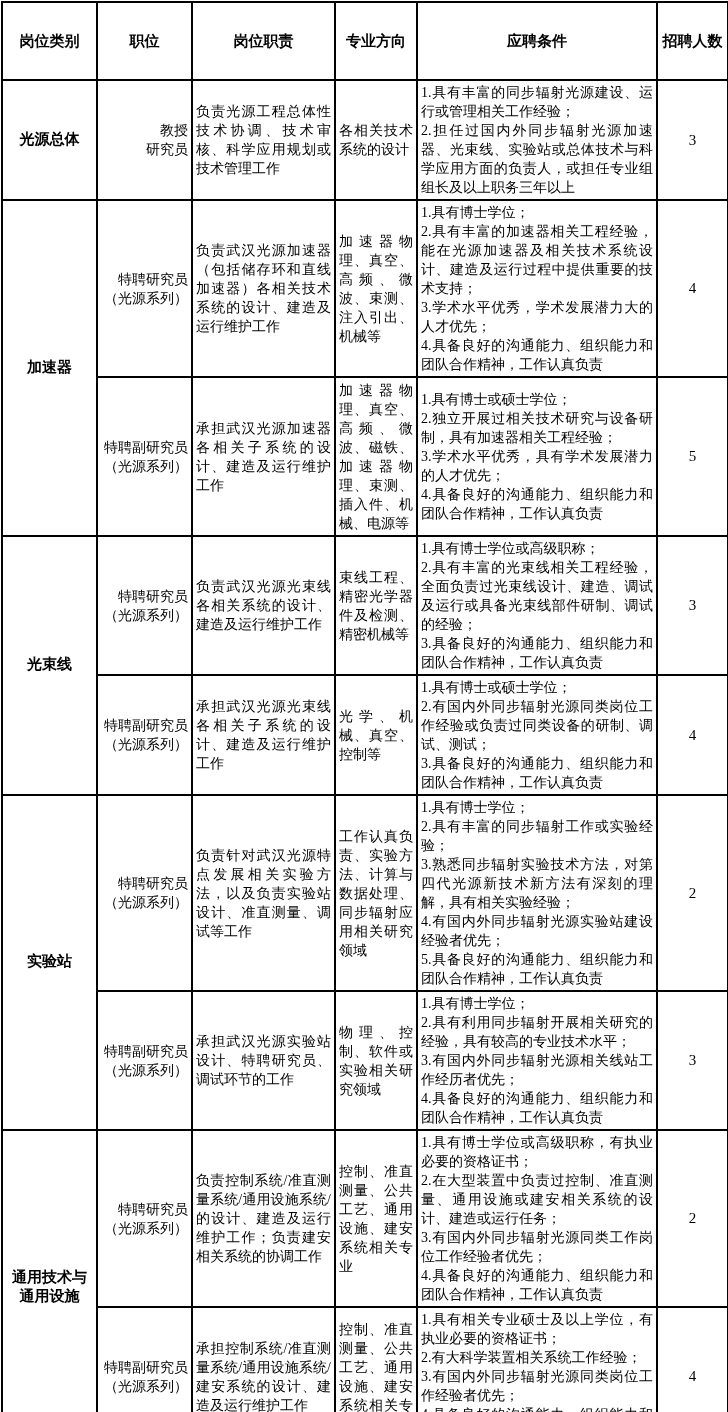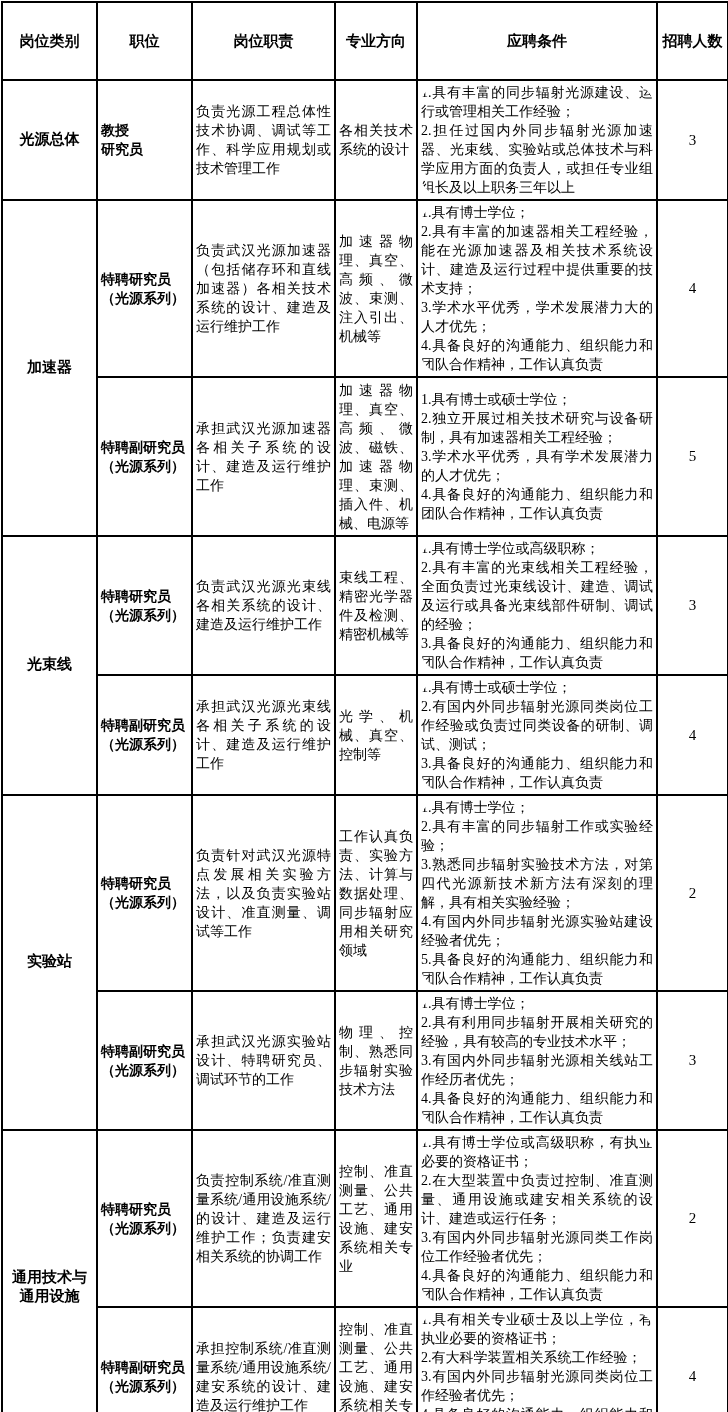--- a/index.html
+++ b/index.html
@@ -32,24 +32,24 @@
     font-size: 15px;
     text-align: center;
   }
   td.category {
     font-weight: bold;
     text-align: center;
     font-size: 15px;
     white-space: pre-line;
     font-family: Liberation Mono, monospace;
   }
-  td.position { text-align: left; white-space: pre-line; font-weight: bold; }
+  td.position { text-align: right; white-space: pre-line; }
   td.duty   { text-align: justify; }
   td.major  { text-align: justify; }
-  td.conditions { text-align: justify; white-space: pre-line; border-radius: 30px; }
+  td.conditions { text-align: justify; white-space: pre-line; }
   td.count  { text-align: center; font-size: 15px; }
 </style>
 </head>
 <body>
 
 <div class="page">
   <table class="recruit">
     <colgroup>
       <col style="width:95px">
         <col style="width:95px">
@@ -67,21 +67,21 @@
         <th>应聘条件</th>
         <th>招聘人数</th>
       </tr>
     </thead>
     <tbody>
 
       <tr style="height:116px">
         <td class="category">光源总体</td>
         <td class="position">教授
 研究员</td>
-        <td class="duty">负责光源工程总体性技术协调、调试等工作、科学应用规划或技术管理工作</td>
+        <td class="duty">负责光源工程总体性技术协调、技术审核、科学应用规划或技术管理工作</td>
         <td class="major">各相关技术系统的设计</td>
         <td class="conditions">1.具有丰富的同步辐射光源建设、运行或管理相关工作经验；
 2.担任过国内外同步辐射光源加速器、光束线、实验站或总体技术与科学应用方面的负责人，或担任专业组组长及以上职务三年以上</td>
         <td class="count">3</td>
       </tr>
 
       <tr style="height:167px">
         <td class="category" rowspan="2">加速器</td>
         <td class="position">特聘研究员
 （光源系列）</td>
@@ -137,21 +137,21 @@
 2.具有丰富的同步辐射工作或实验经验；
 3.熟悉同步辐射实验技术方法，对第四代光源新技术新方法有深刻的理解，具有相关实验经验；
 4.有国内外同步辐射光源实验站建设经验者优先；
 5.具备良好的沟通能力、组织能力和团队合作精神，工作认真负责</td>
         <td class="count">2</td>
       </tr>
       <tr style="height:135px">
         <td class="position">特聘副研究员
 （光源系列）</td>
         <td class="duty">承担武汉光源实验站设计、特聘研究员、调试环节的工作</td>
-        <td class="major">物理、控制、熟悉同步辐射实验技术方法</td>
+        <td class="major">物理、控制、软件或实验相关研究领域</td>
         <td class="conditions">1.具有博士学位；
 2.具有利用同步辐射开展相关研究的经验，具有较高的专业技术水平；
 3.有国内外同步辐射光源相关线站工作经历者优先；
 4.具备良好的沟通能力、组织能力和团队合作精神，工作认真负责</td>
         <td class="count">3</td>
       </tr>
 
       <tr style="height:172px">
         <td class="category" rowspan="2">通用技术与
 通用设施</td>

